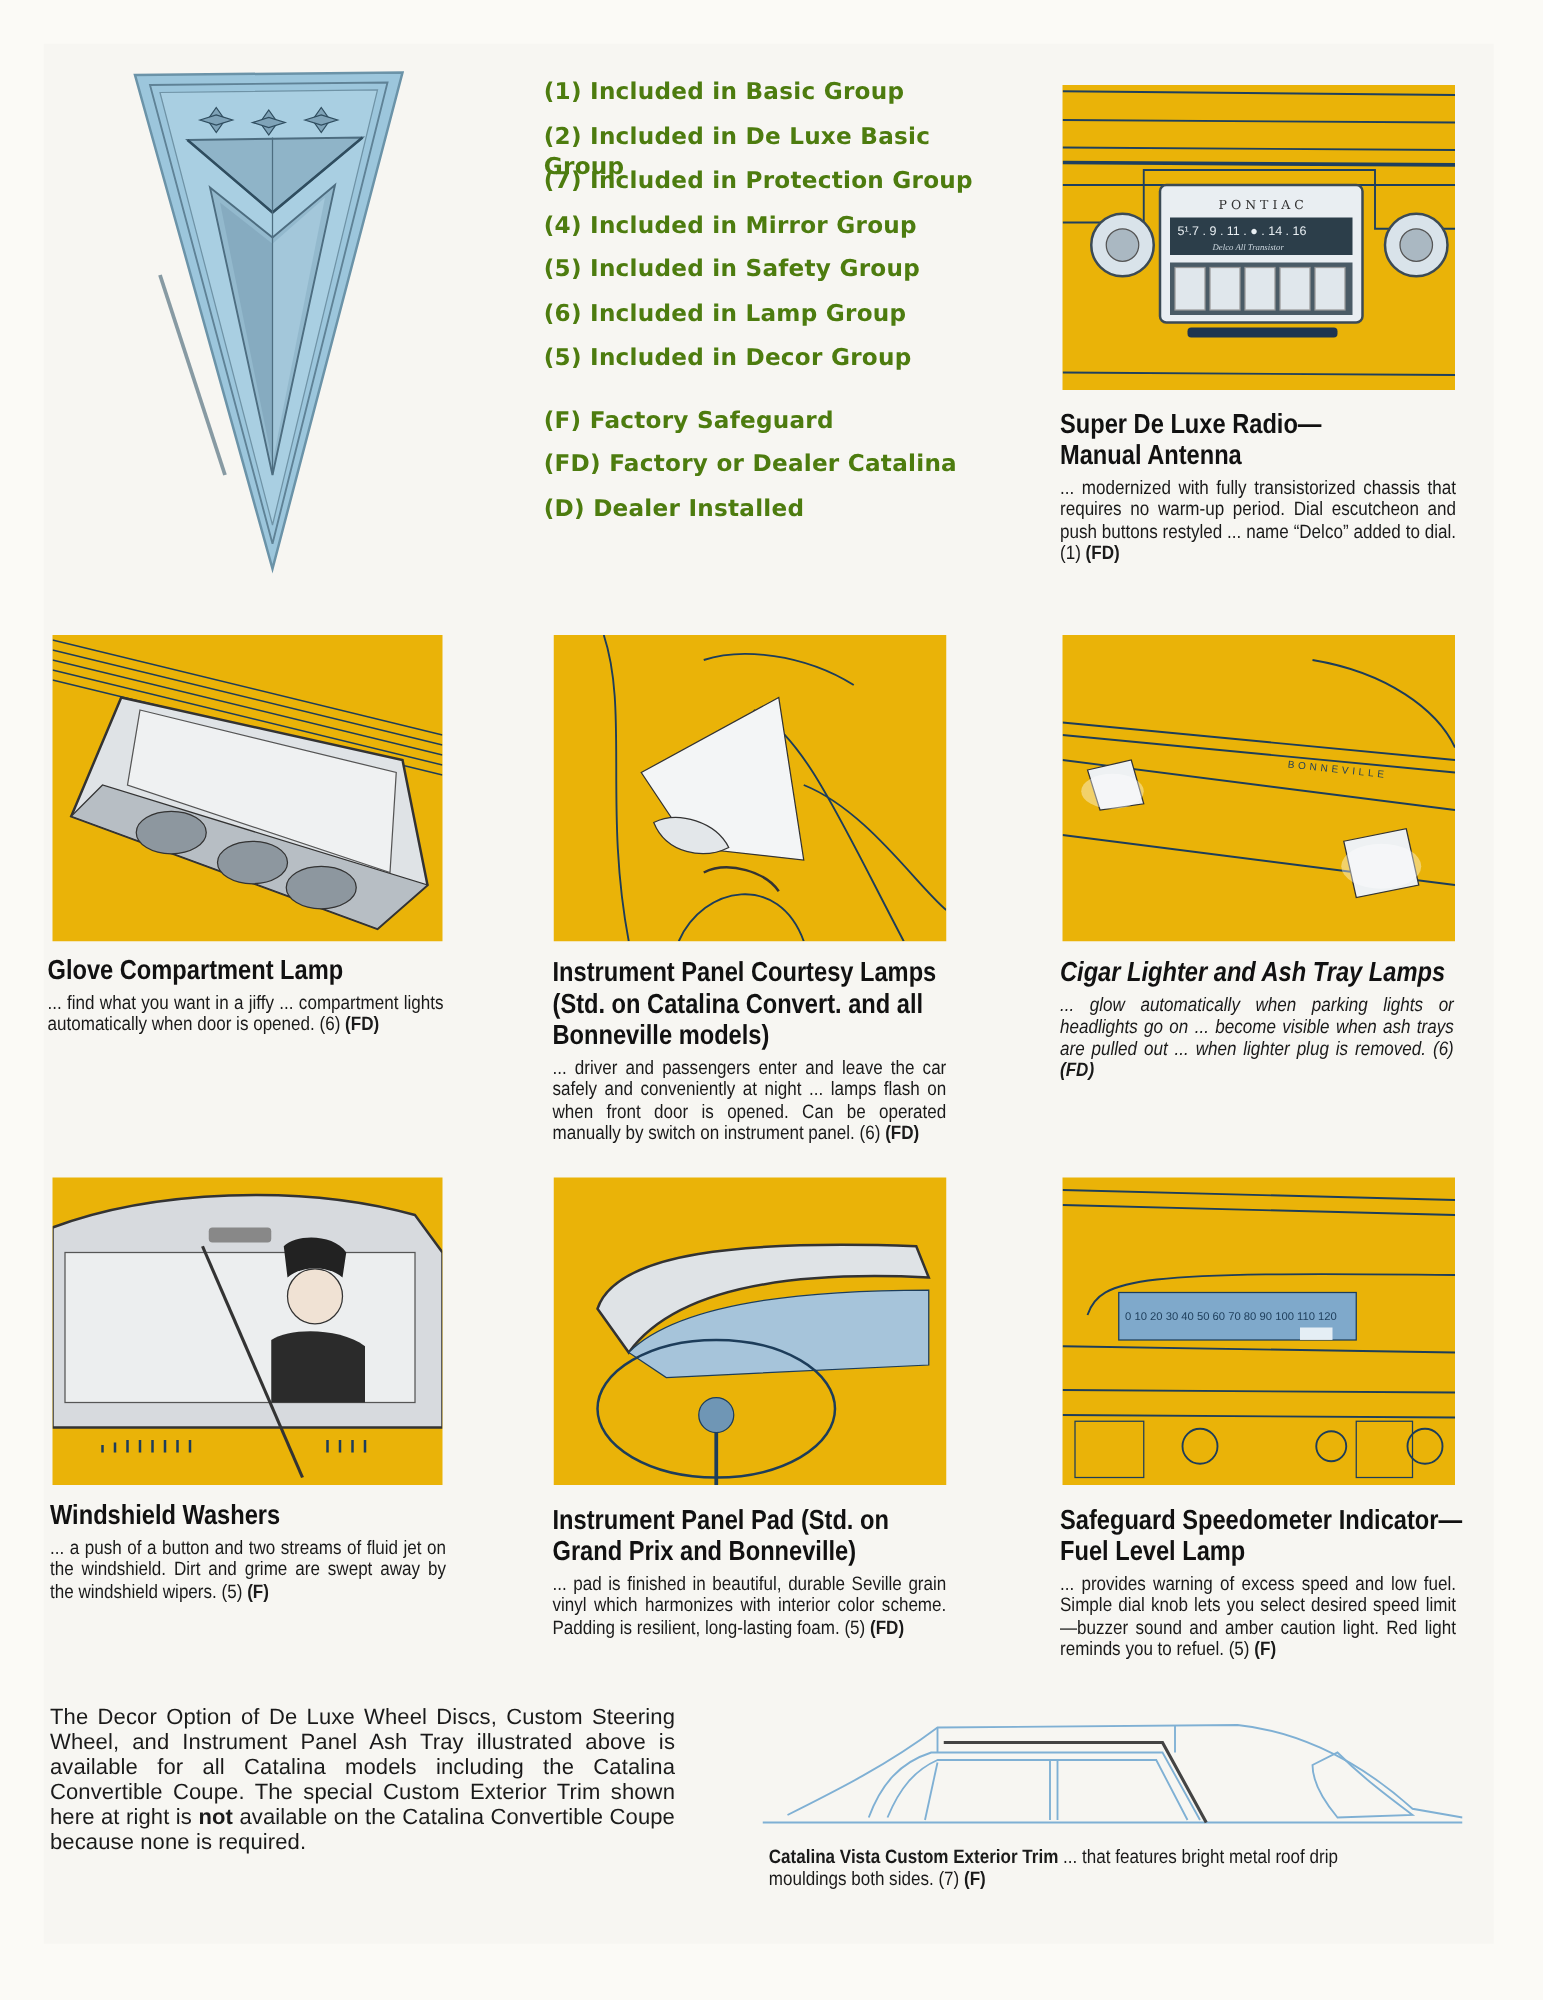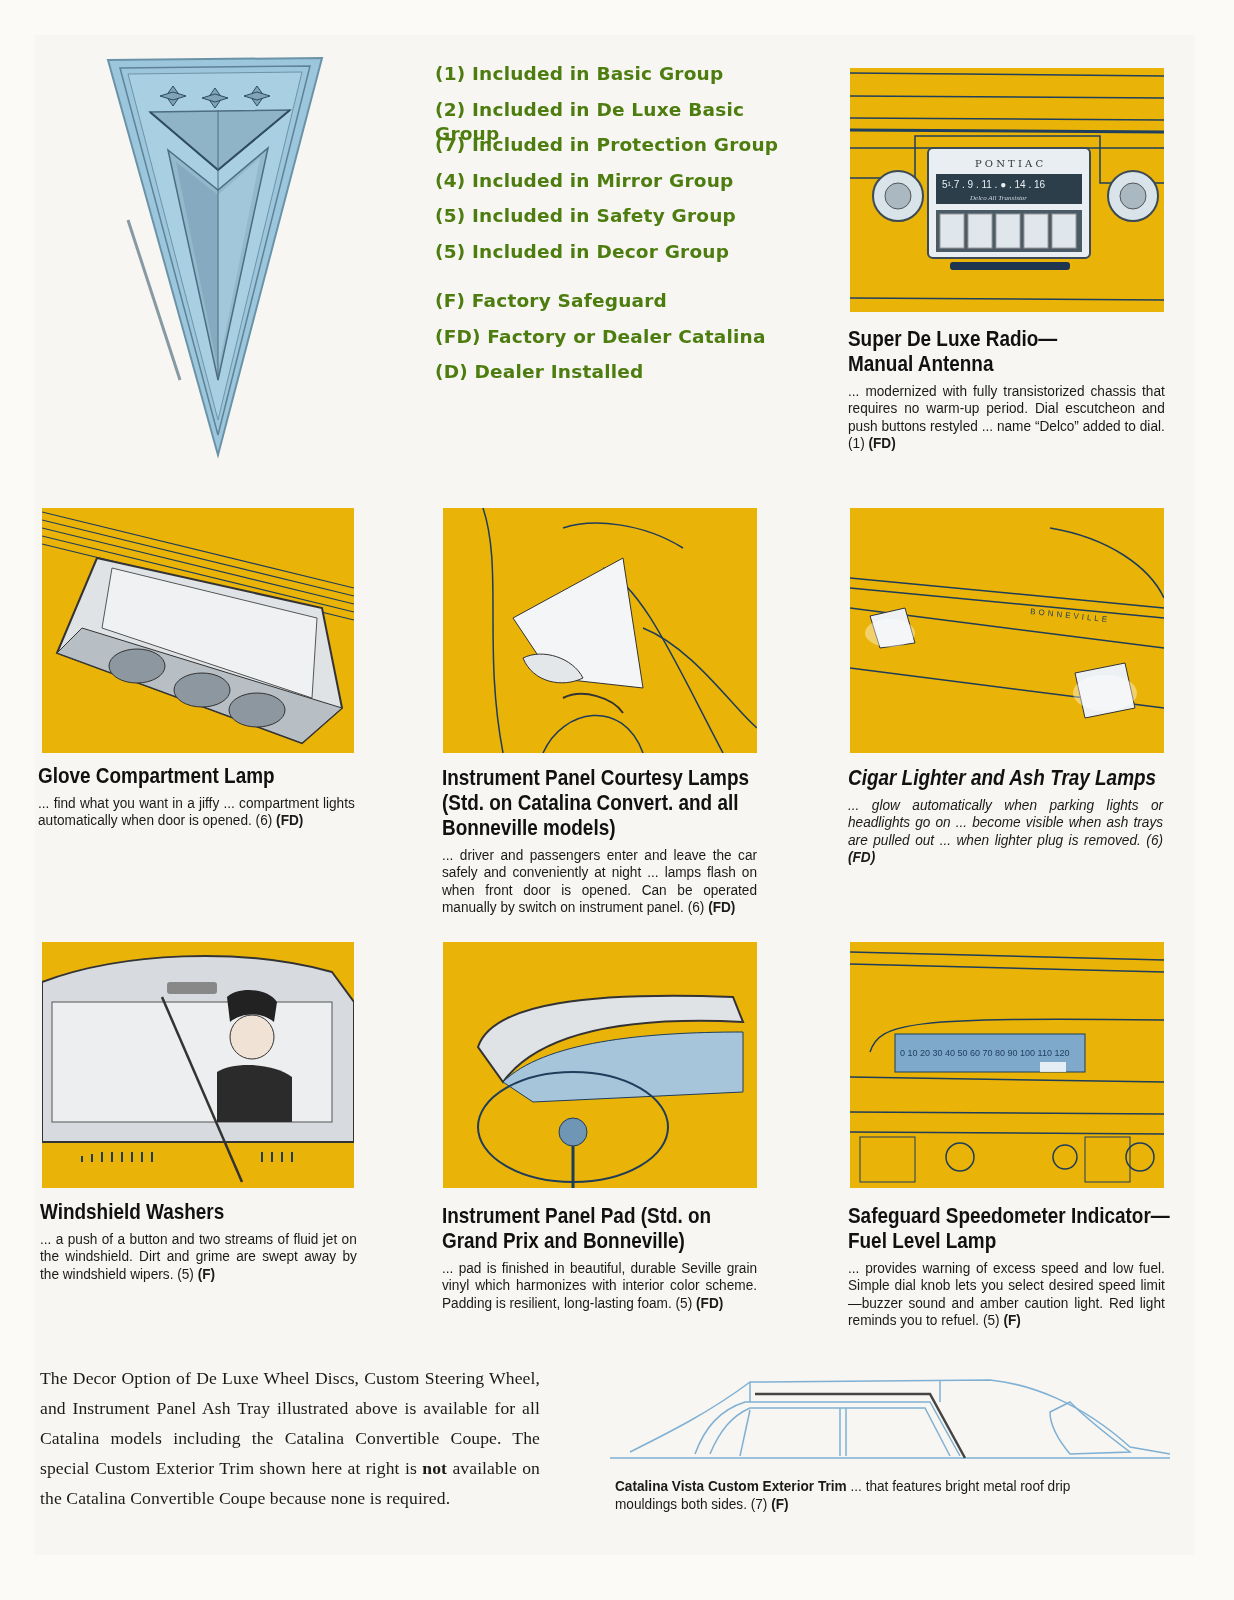--- a/index.html
+++ b/index.html
@@ -35,21 +35,21 @@
     }
     .cap-body {
       font-family: "Liberation Sans", sans-serif; font-size: 15.5px; line-height: 17.4px;
       text-align: justify; color: #1a1a1a;
       transform: scaleX(0.88); transform-origin: left top;
     }
     .cap-body b { font-weight: bold; }
 
     .note {
       left: 40px; top: 1363px; width: 500px;
-      font-family: Liberation Serif, serif; font-size: 17.6px; line-height: 30px;
+      font-family: Liberation Sans, sans-serif; font-size: 17.6px; line-height: 20px;
       text-align: justify; color: #1a1a1a; letter-spacing: 0.1px;
     }
     .note b { font-weight: bold; }
 
     .car-cap {
       left: 615px; top: 1477px; width: 560px;
       font-family: "Liberation Sans", sans-serif; font-size: 15.5px; line-height: 18px; color: #1a1a1a;
       transform: scaleX(0.88); transform-origin: left top;
     }
     .car-cap b { font-weight: bold; }
@@ -81,20 +81,21 @@
     <line x1="28" y1="170" x2="80" y2="330" stroke="#3e5e70" stroke-width="3" opacity="0.6"></line>
   </svg>
 </div>
 
 <div class="legend abs">
   <div class="item">(1) Included in Basic Group</div>
   <div class="item">(2) Included in De Luxe Basic Group</div>
   <div class="item">(7) Included in Protection Group</div>
   <div class="item">(4) Included in Mirror Group</div>
   <div class="item">(5) Included in Safety Group</div>
+  <div class="item">(6) Included in Lamp Group</div>
   <div class="item">(5) Included in Decor Group</div>
   <div class="gap"></div>
   <div class="item">(F) Factory Safeguard</div>
   <div class="item">(FD) Factory or Dealer Catalina</div>
   <div class="item">(D) Dealer Installed</div>
 </div>
 
 <div class="photo abs" style="left:850px;top:68px;width:314px;height:244px;">
   <svg width="314" height="244" viewBox="0 0 314 244">
     <g stroke="#1e3f5e" stroke-width="1.5">

